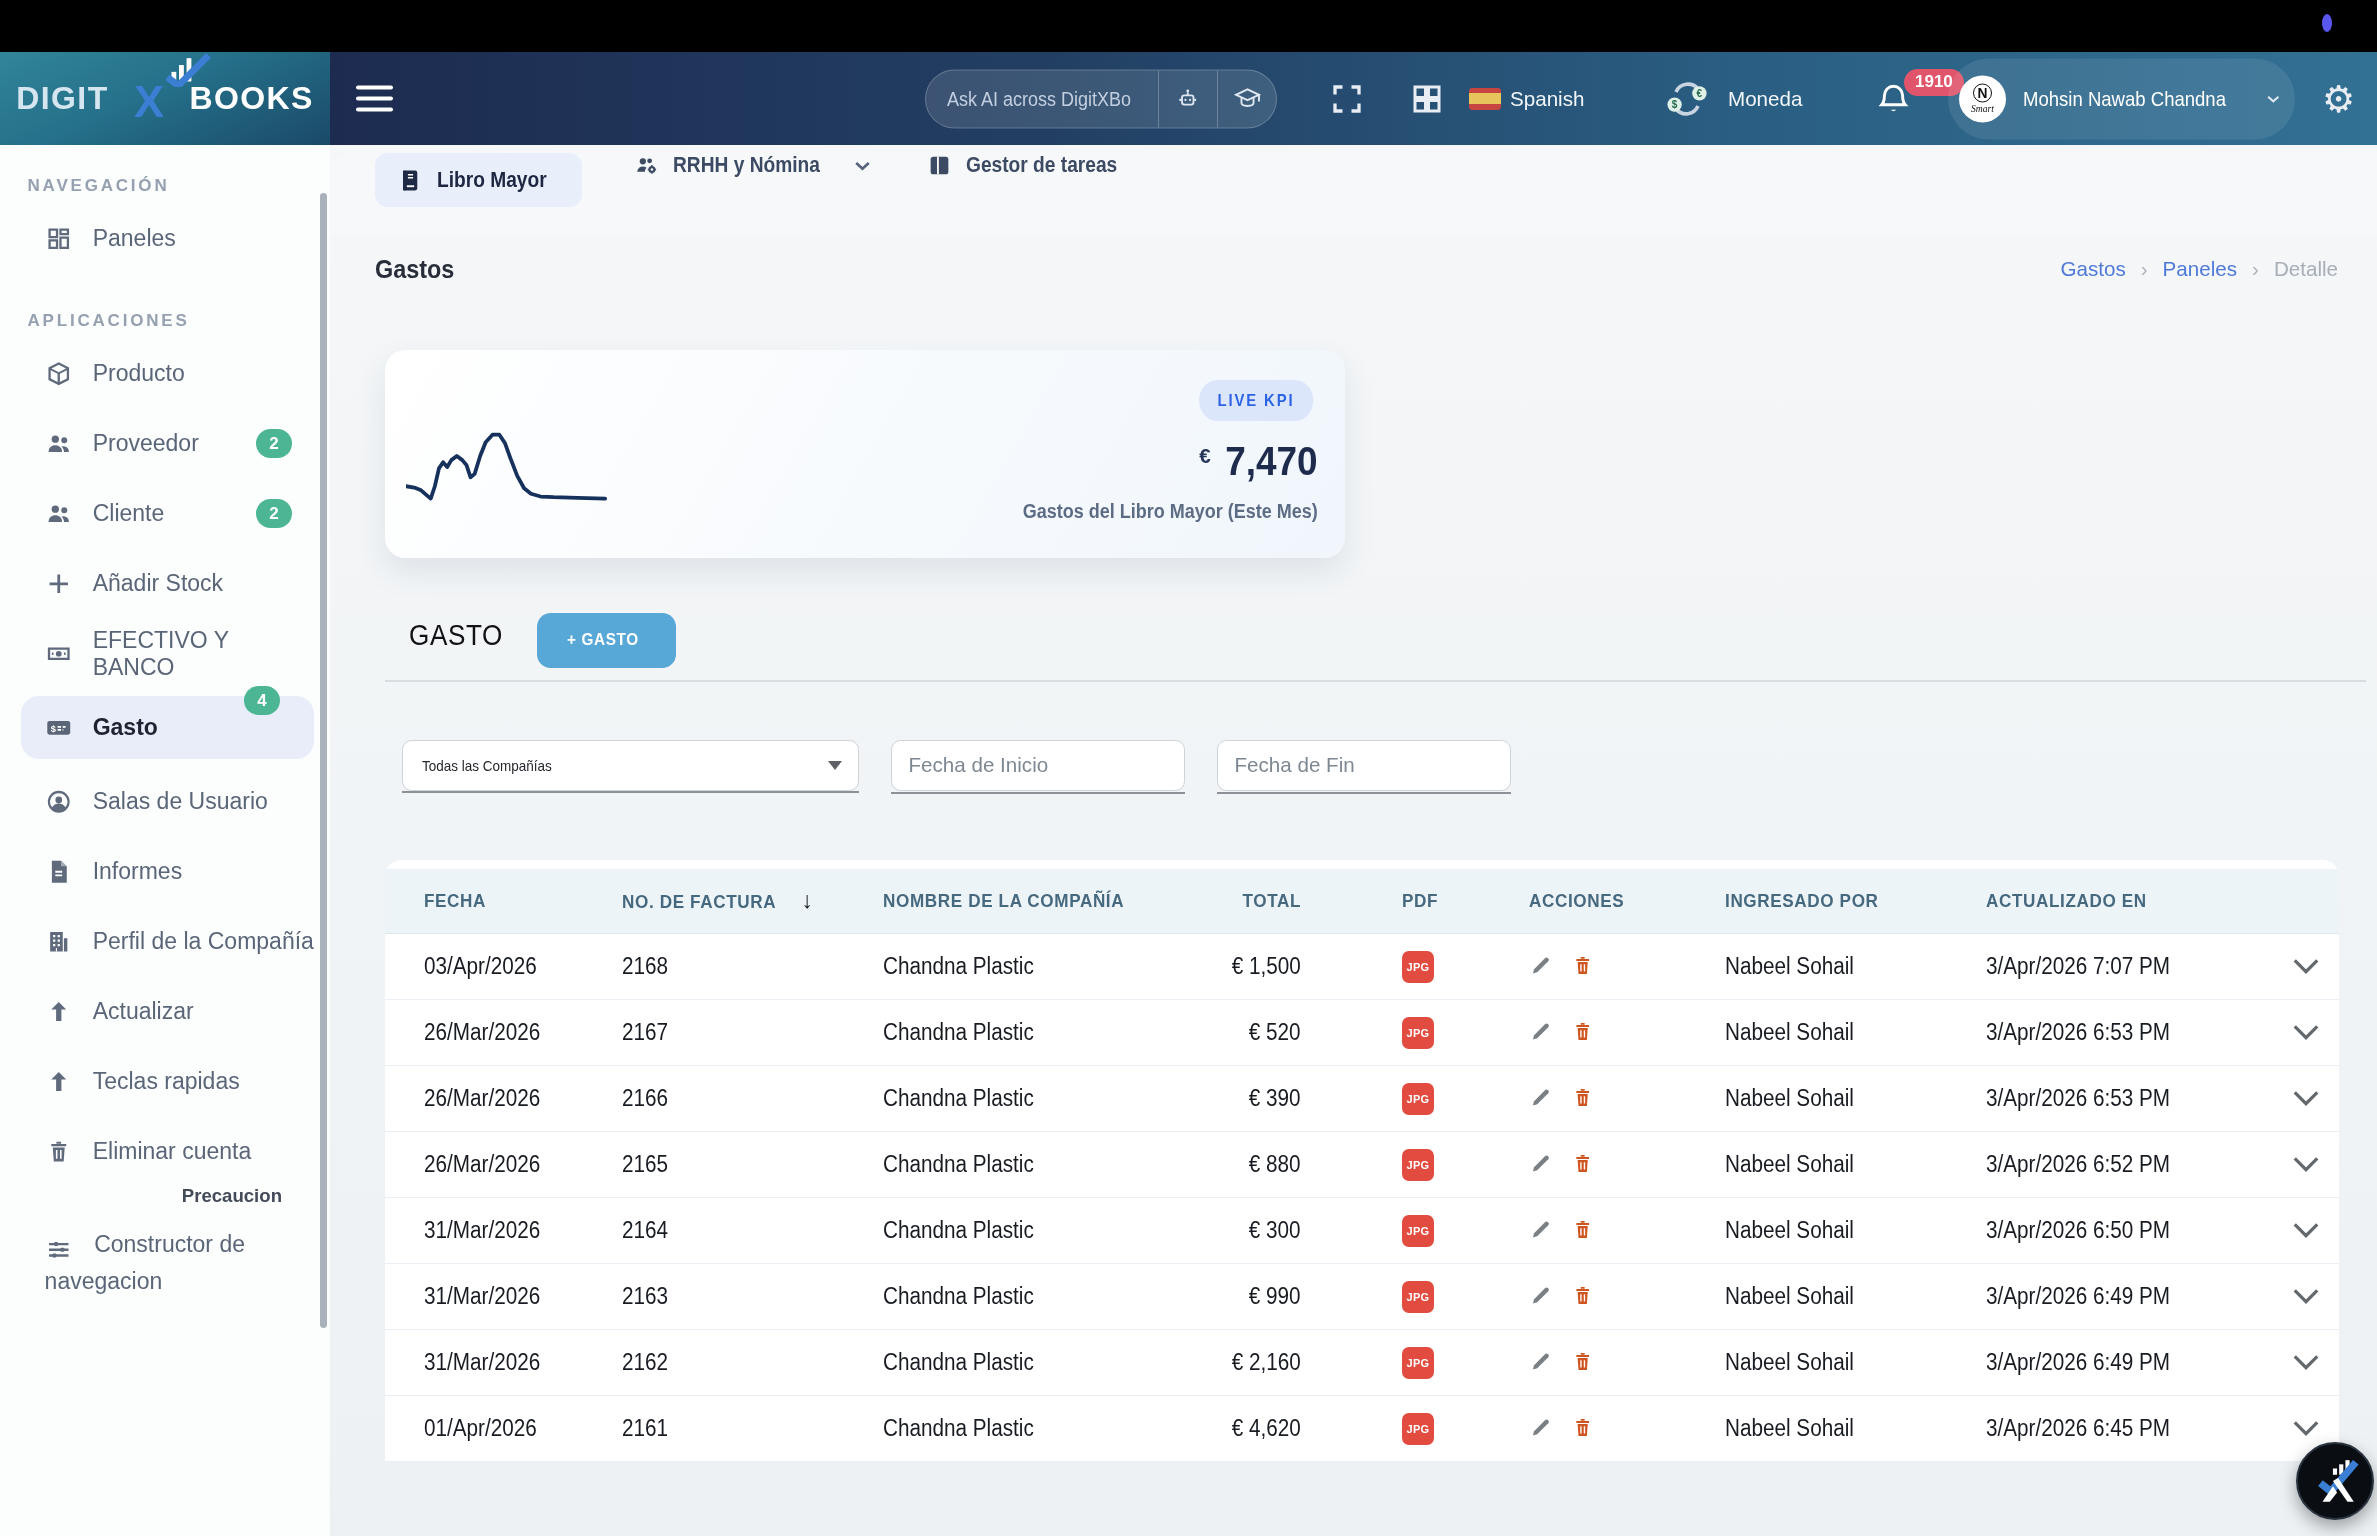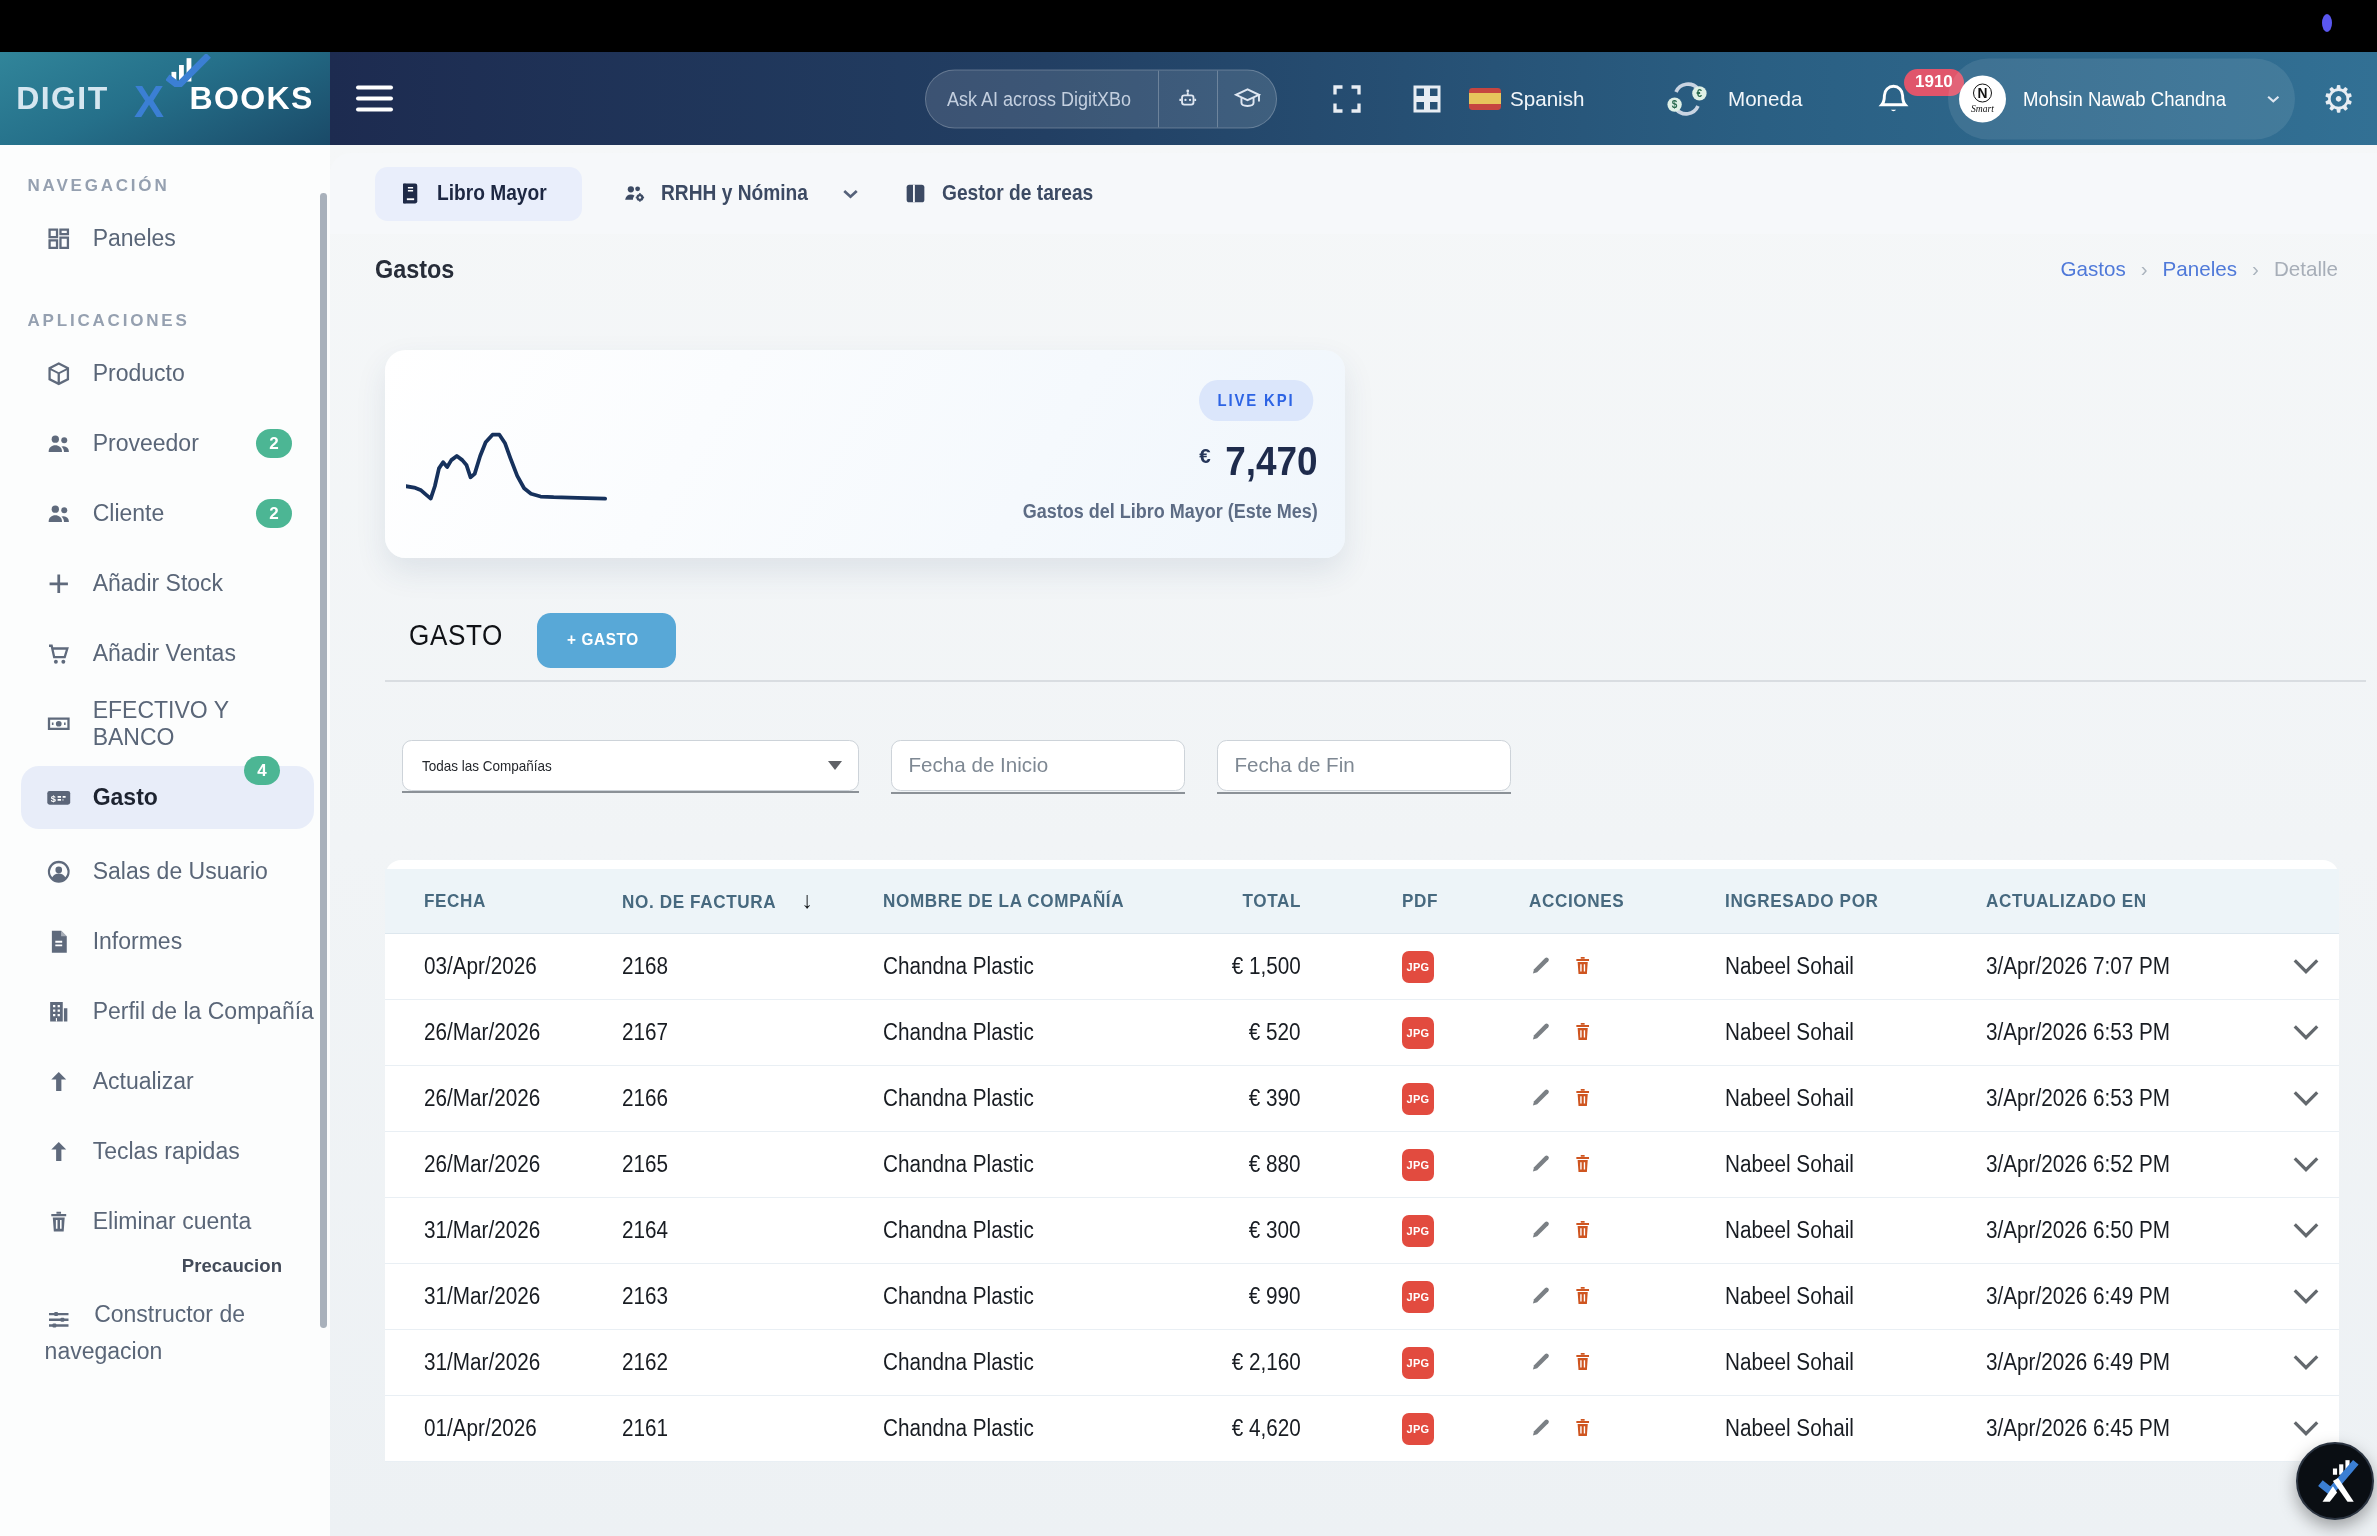--- a/index.html
+++ b/index.html
@@ -67,21 +67,21 @@
   .badge-float { position:absolute; right:34px; top:-9.6px; margin:0; }
   .side-note { text-align:right; padding-right:48px; margin-top:5.5px; font-size:18.6px; font-weight:700; color:#434b59; }
   .side-item.wrap { display:block; height:auto; line-height:33px; padding-top:6.9px; width:289px; }
   .side-item.wrap .s-ico { display:inline-block; vertical-align:middle; margin-right:19px; }
   .side-item.wrap .s-label { margin-left:0; display:inline; }
   .side-scroll { position:absolute; right:2.8px; top:48px; width:6.9px; height:1135px; background:#a9b1bb; border-radius:3.4px; }
 
   
   .main { flex:1; position:relative; background:linear-gradient(180deg,#f5f7f8 0%,#edf1f4 100%); }
   .tabstrip { margin-top:8.3px; height:81px; background:#f6f8fa; border-top-left-radius:20.6px;
-    display:flex; align-items:center; padding-left:45px; gap:40px; }
+    display:flex; align-items:flex-start; padding-left:45px; gap:52px; }
   .tab { display:flex; align-items:center; gap:13.8px; font-size:21.3px; font-weight:600; color:#3c4a63; cursor:pointer; }
   .tab.selected { background:#e9eefb; border-radius:12.4px; height:54px; padding:0 23.4px; color:#1d2742; }
   .tab svg { width:25px; height:25px; }
   .page-head { height:70px; display:flex; align-items:center; justify-content:space-between;
     padding:0 39px 0 45px; }
   .page-title { font-size:26px; font-weight:600; color:#272d39; }
   .crumbs { display:flex; align-items:center; gap:15px; font-size:20.6px; }
   .crumb-link { color:#4f79d9; cursor:pointer; }
   .crumb-sep { color:#aab3bd; }
   .crumb-cur { color:#a7aeb8; }
@@ -282,30 +282,20 @@
 
     <div class="side-item">
       <span class="s-ico">
           <svg viewBox="0 0 24 24" fill="currentColor">
             <path d="M10.8 4h2.4v6.8H20v2.4h-6.8V20h-2.4v-6.8H4v-2.4h6.8z"></path>
           </svg>
         </span>
       <span class="s-label">Añadir Stock</span>
     </div>
 
-    <div class="side-item">
-      <span class="s-ico">
-          <svg viewBox="0 0 24 24" fill="none" stroke="currentColor" stroke-width="2">
-            <path d="M3.5 5h2.3L8 15h9.2l2.3-7.6H6.2"></path>
-            <circle cx="9.5" cy="19" r="1.7" fill="currentColor" stroke="none"></circle>
-            <circle cx="16" cy="19" r="1.7" fill="currentColor" stroke="none"></circle>
-          </svg>
-        </span>
-      <span class="s-label">Añadir Ventas</span>
-    </div>
 
     <div class="side-item">
       <span class="s-ico">
           <svg viewBox="0 0 24 24" fill="currentColor">
             <path d="M2.5 6.5h19v11h-19zm2 2v7h15v-7zm7.5 1a2.5 2.5 0 1 1 0 5 2.5 2.5 0 0 1 0-5zM6 11h1.4v2H6zm10.6 0H18v2h-1.4z"></path>
           </svg>
         </span>
       <span class="s-label">EFECTIVO Y BANCO</span>
     </div>
 

